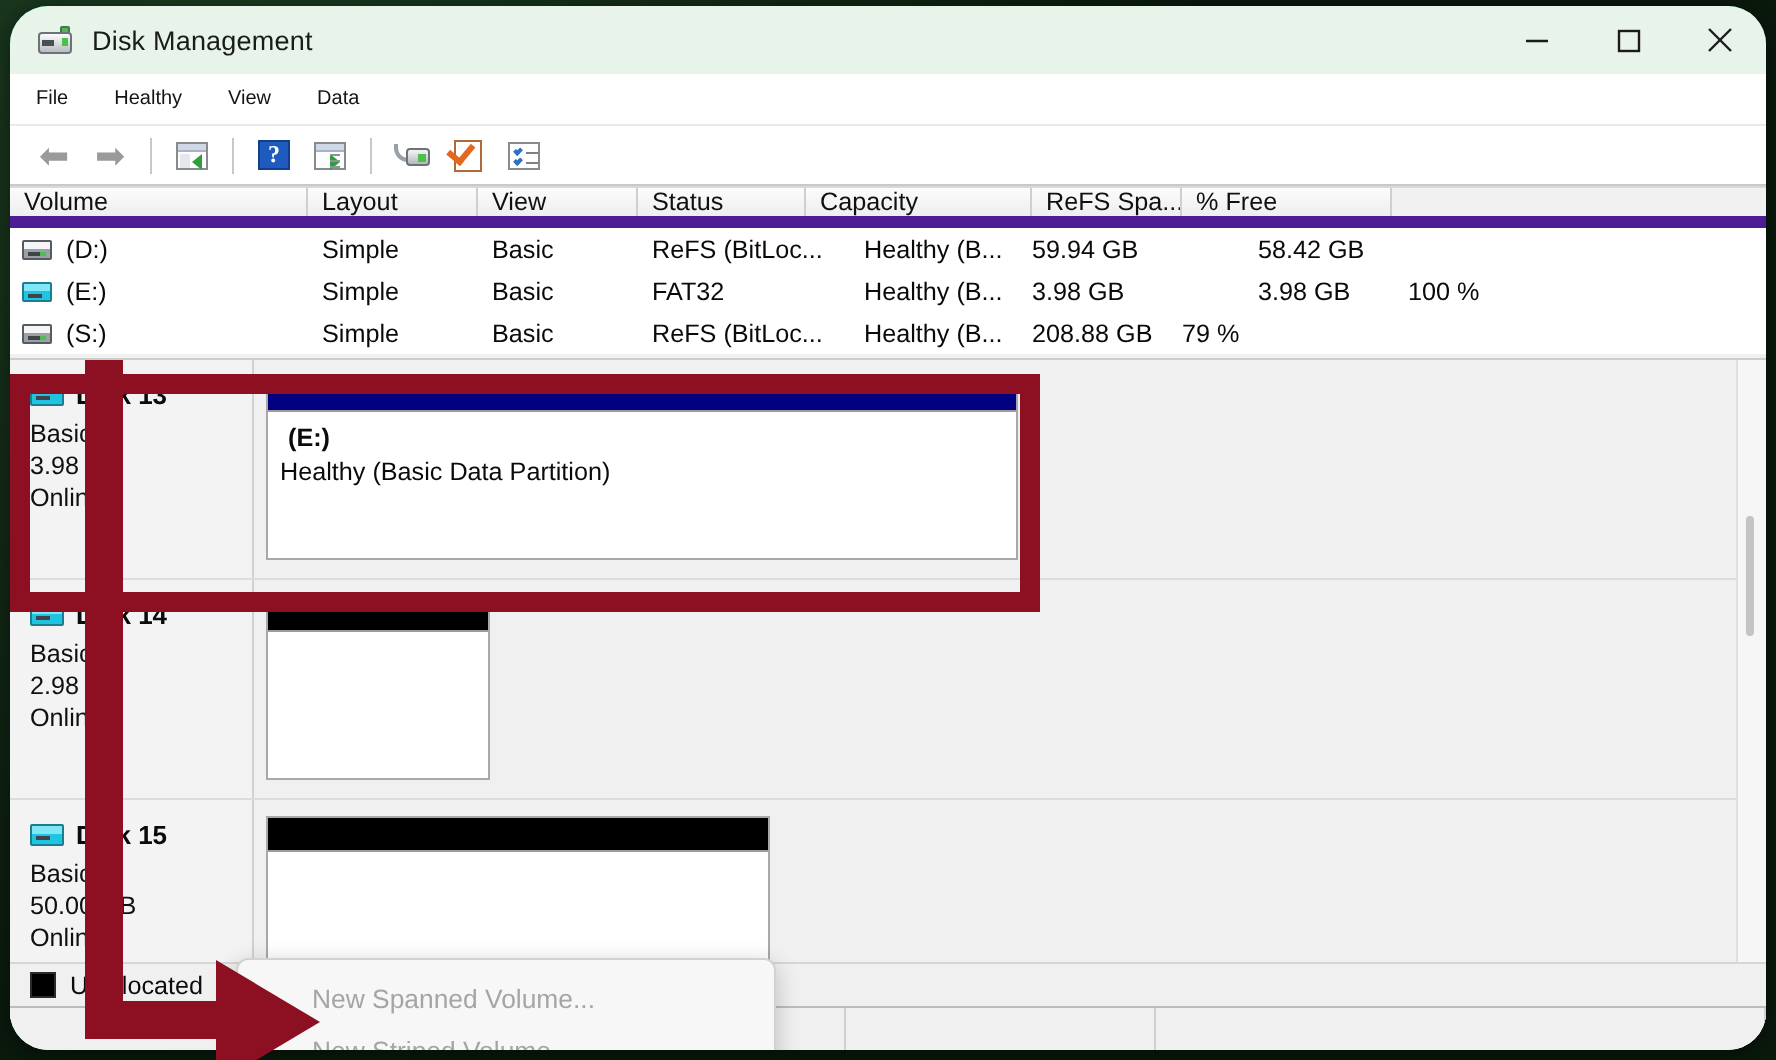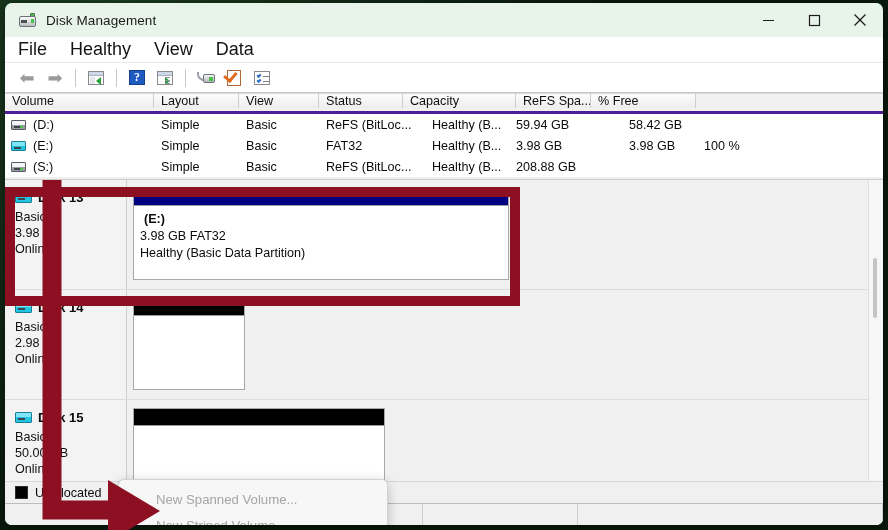--- a/index.html
+++ b/index.html
@@ -16,21 +16,21 @@
       radial-gradient(circle at 85% 95%, #17351c 0%, #07120a 60%);
     position: relative;
   }
 
   
   #window {
     position: absolute;
     left: 5px; top: 3px;
     width: 878px; height: 522px;
     background: #14b8a6;
-    border-radius: 7px;
+    border-radius: 19px;
     box-shadow: 0 2px 14px rgba(0,0,0,.55);
     overflow: hidden;
     display: flex; flex-direction: column;
   }
 
   
   #titlebar {
     height: 34px;
     background: #e8f3ea;
     display: flex; align-items: center;
@@ -73,21 +73,21 @@
   .wbtn svg { display: block; }
 
   
   #menubar {
     height: 26px; background: #ffffff;
     display: flex; align-items: center;
     padding-left: 13px; flex: none;
     border-bottom: 1px solid #eaeaea;
   }
   .menu-item {
-    font-size: 18px; color: #141414;
+    font-size: 10px; color: #141414;
     padding: 2px 11px 2px 0px; margin-right: 12px;
   }
 
   
   #toolbar {
     height: 30px; background: #ffffff;
     display: flex; align-items: center;
     padding-left: 8px; flex: none;
     border-bottom: 1px solid #c9c9c9;
   }
@@ -156,21 +156,21 @@
   .ic-list .chk2 { top: 7px; }
   .ic-list .ln { position: absolute; left: 8px; width: 6px; height: 1px; background: #7b8089; }
   .ic-list .l1 { top: 4px; } .ic-list .l2 { top: 9px; }
 
   
   #vol-list { flex: none; background: #fff; }
   .vl-head {
     display: flex; height: 21px; align-items: flex-start;
     background: #f1f1f1;
     border-top: 1px solid #d9d9d9;
-    border-bottom: 3px solid #4c1d95;
+    border-bottom: 6px solid #4c1d95;
   }
   .vl-head .hc {
     font-size: 12.6px; color: #101010;
     display: flex; align-items: center;
     padding-left: 7px;
     border-right: 1px solid #cfcfcf;
     background: linear-gradient(#fcfcfc, #eeeeee);
     overflow: hidden; white-space: nowrap;
   }
   .vl-row { display: flex; height: 21px; align-items: stretch; background: #fff; }
@@ -432,20 +432,21 @@
             <span class="sl"></span>
             <span class="dled"></span>
           </span>
         <span>(S:)</span>
       </div>
       <div class="rc" style="width:85px">Simple</div>
       <div class="rc" style="width:80px">Basic</div>
       <div class="rc" style="width:106px">ReFS (BitLoc...</div>
       <div class="rc" style="width:84px">Healthy (B...</div>
       <div class="rc" style="width:75px">208.88 GB</div>
+      <div class="rc" style="width:105px">79 %</div>
     </div>
     <div id="vol-bottom-rule"></div>
   </div>
 
   <div id="disk-pane">
 
     <div class="disk-row">
       <div class="disk-info">
         <div class="dtitle">
           <span class="dicon cyan">
@@ -455,21 +456,20 @@
         </div>
         <div class="dline">Basic</div>
         <div class="dline">3.98 GB</div>
         <div class="dline">Online</div>
       </div>
       <div class="disk-bars">
         <div class="part" style="width:376px">
           <div class="cap blue" style="background: rgb(0, 0, 128);"></div>
           <div class="body">
             <div class="pb1">(E:)</div>
-            <div>3.98 GB FAT32</div>
             <div>Healthy (Basic Data Partition)</div>
           </div>
         </div>
       </div>
     </div>
 
     <div class="disk-row">
       <div class="disk-info">
         <div class="dtitle">
           <span class="dicon cyan">

